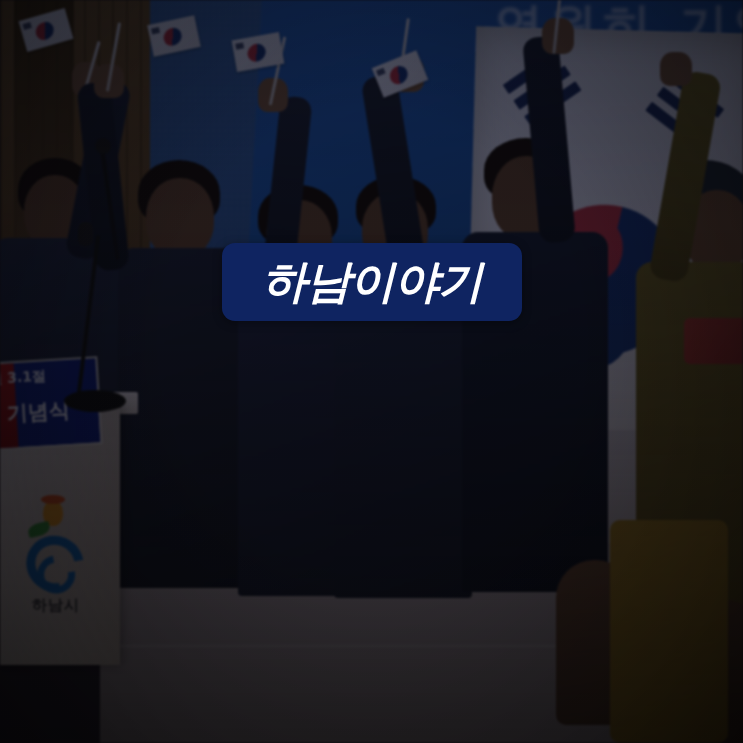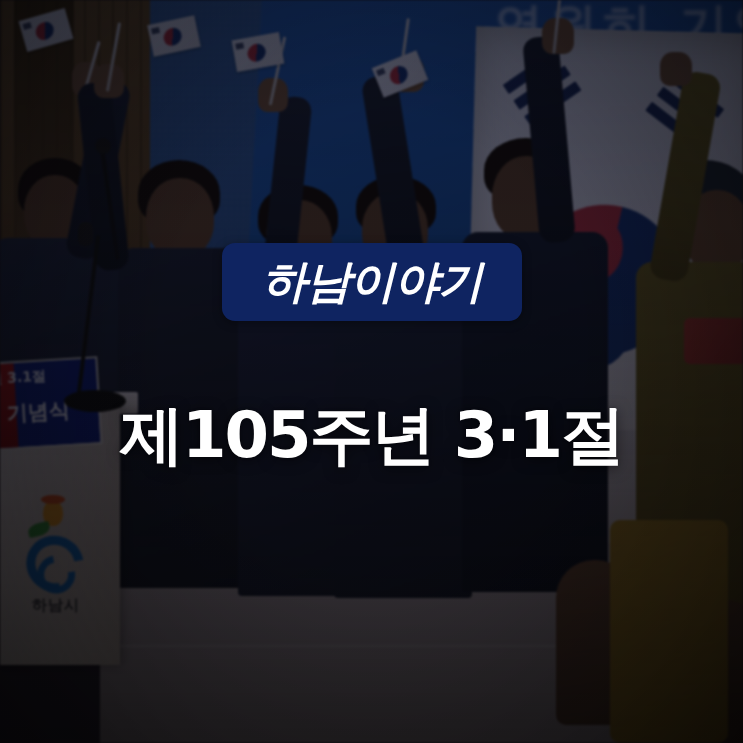--- a/index.html
+++ b/index.html
@@ -421,16 +421,15 @@
 
   <div class="tint-blue"></div>
   <div class="tint-dark"></div>
   <div class="vignette"></div>
 
   <div class="badge">
     <span class="badge-text">하남이야기</span>
   </div>
 
   <div class="title-block">
-    <div class="title-line l1">제105주년 3·1절</div>
   </div>
 
 </div>
 
 </body></html>

